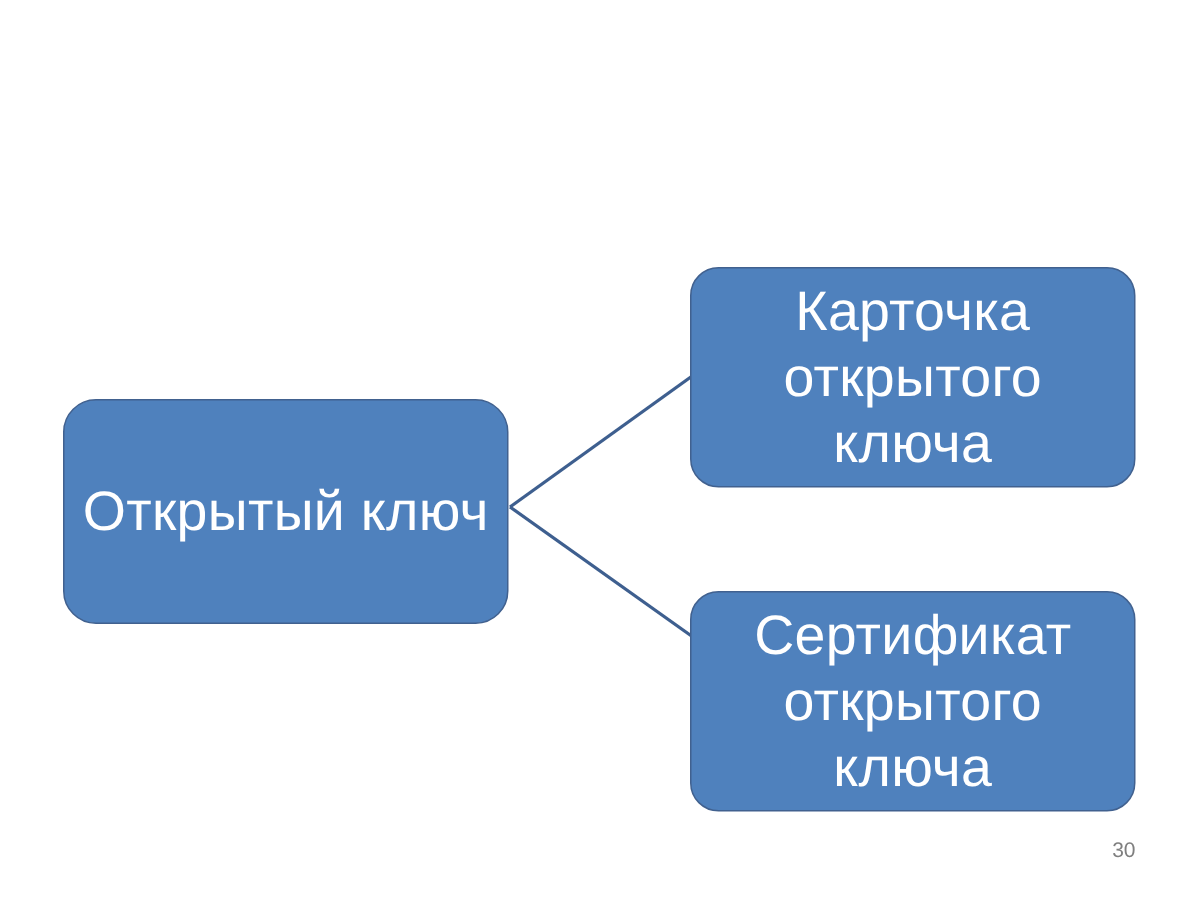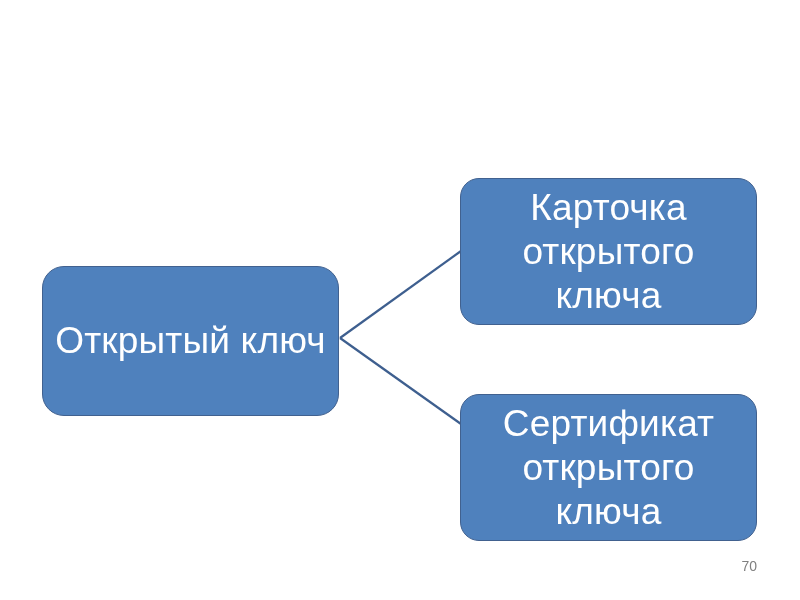--- a/index.html
+++ b/index.html
@@ -92,15 +92,15 @@
   </div>
 
   <div class="node node-child-top" style="background-color: rgb(79, 129, 189); border-color: rgb(65, 97, 143); color: rgb(255, 255, 255);">
     <span class="node-label">Карточка открытого ключа</span>
   </div>
 
   <div class="node node-child-bottom" style="background-color: rgb(79, 129, 189); border-color: rgb(65, 97, 143); color: rgb(255, 255, 255);">
     <span class="node-label">Сертификат открытого ключа</span>
   </div>
 
-  <div class="page-number">70</div>
+  <div class="page-number">30</div>
 
 </div>
 
 </body></html>

